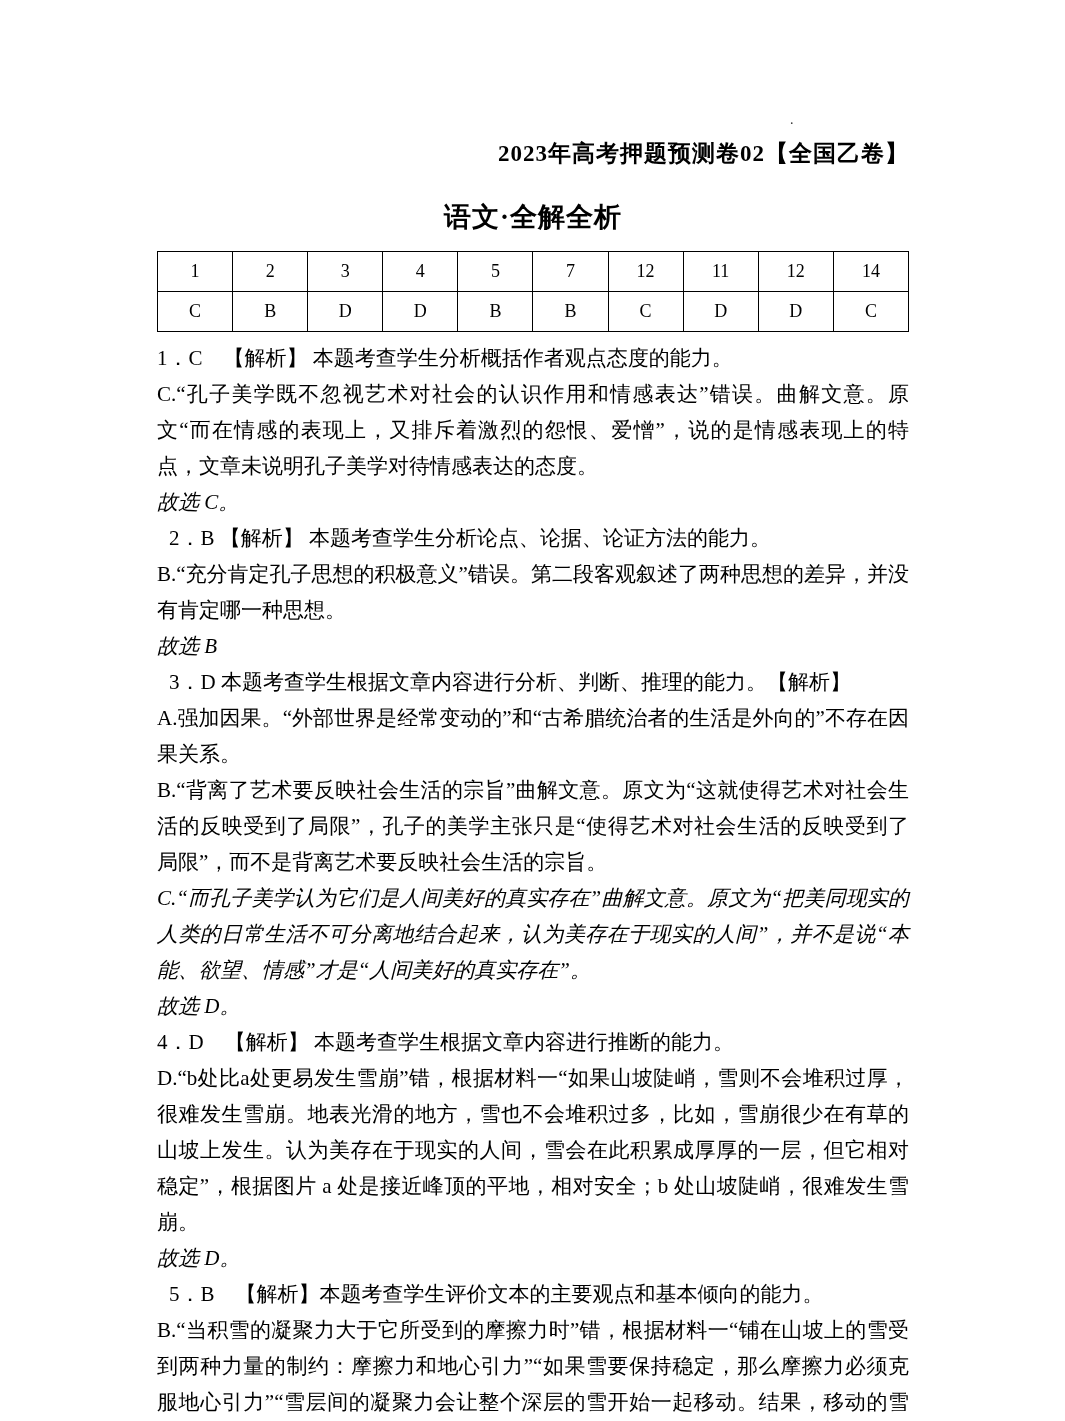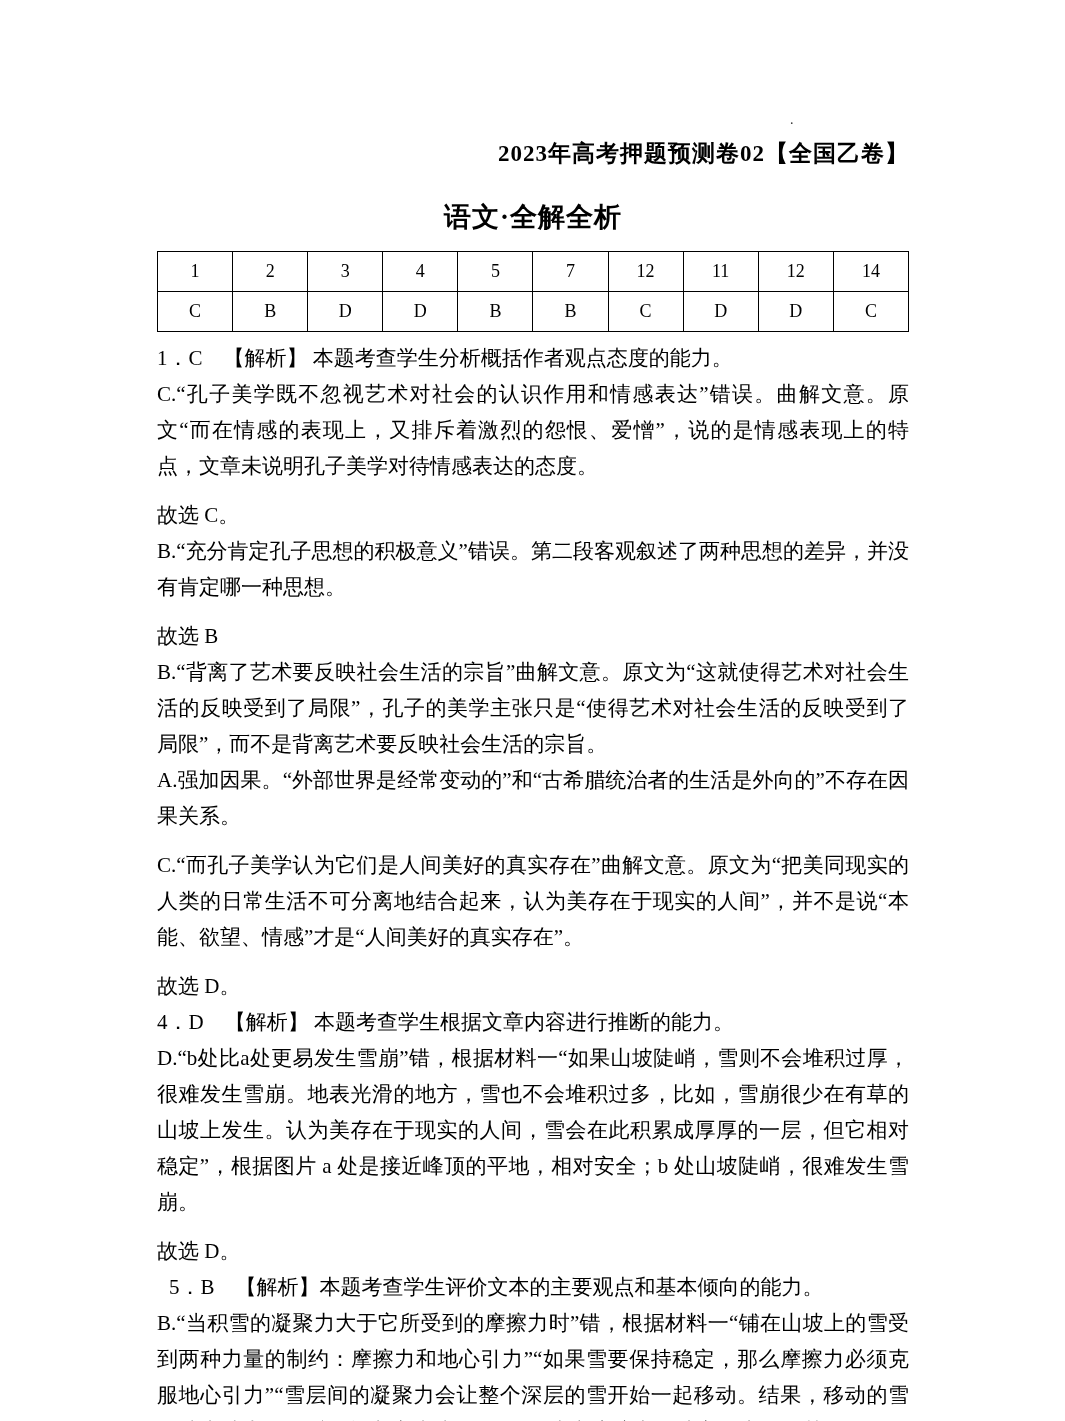--- a/index.html
+++ b/index.html
@@ -62,21 +62,22 @@
   }
   .body-text p {
     margin: 0;
     font-size: 21px;
     line-height: 36px;
     text-align: justify;
     text-justify: inter-ideograph;
     word-break: break-all;
   }
   .body-text p.gap-before {
-    margin-top: 13px;
+    margin-top: 0;
+    font-style: italic;
   }
   .body-text p.indent-sm {
     text-indent: 12px;
   }
 </style>
 </head>
 <body>
 
 <div class="page">
 
@@ -114,24 +115,26 @@
           <td>D</td>
           <td>C</td>
         </tr>
       </tbody>
     </table>
 
     <div class="body-text">
       <p>1．C　【解析】 本题考查学生分析概括作者观点态度的能力。</p>
       <p>C.“孔子美学既不忽视艺术对社会的认识作用和情感表达”错误。曲解文意。原文“而在情感的表现上，又排斥着激烈的怨恨、爱憎”，说的是情感表现上的特点，文章未说明孔子美学对待情感表达的态度。</p>
       <p class="gap-before">故选 C。</p>
+      <p class="indent-sm">2．B 【解析】 本题考查学生分析论点、论据、论证方法的能力。</p>
       <p>B.“充分肯定孔子思想的积极意义”错误。第二段客观叙述了两种思想的差异，并没有肯定哪一种思想。</p>
       <p class="gap-before">故选 B</p>
+      <p class="indent-sm">3．D 本题考查学生根据文章内容进行分析、判断、推理的能力。【解析】</p>
+      <p>A.强加因果。“外部世界是经常变动的”和“古希腊统治者的生活是外向的”不存在因果关系。</p>
       <p>B.“背离了艺术要反映社会生活的宗旨”曲解文意。原文为“这就使得艺术对社会生活的反映受到了局限”，孔子的美学主张只是“使得艺术对社会生活的反映受到了局限”，而不是背离艺术要反映社会生活的宗旨。</p>
-      <p>A.强加因果。“外部世界是经常变动的”和“古希腊统治者的生活是外向的”不存在因果关系。</p>
       <p class="gap-before">C.“而孔子美学认为它们是人间美好的真实存在”曲解文意。原文为“把美同现实的人类的日常生活不可分离地结合起来，认为美存在于现实的人间”，并不是说“本能、欲望、情感”才是“人间美好的真实存在”。</p>
       <p class="gap-before">故选 D。</p>
       <p>4．D　【解析】 本题考查学生根据文章内容进行推断的能力。</p>
       <p>D.“b处比a处更易发生雪崩”错，根据材料一“如果山坡陡峭，雪则不会堆积过厚，很难发生雪崩。地表光滑的地方，雪也不会堆积过多，比如，雪崩很少在有草的山坡上发生。认为美存在于现实的人间，雪会在此积累成厚厚的一层，但它相对稳定”，根据图片 a 处是接近峰顶的平地，相对安全；b 处山坡陡峭，很难发生雪崩。</p>
       <p class="gap-before">故选 D。</p>
       <p class="indent-sm">5．B　【解析】本题考查学生评价文本的主要观点和基本倾向的能力。</p>
       <p>B.“当积雪的凝聚力大于它所受到的摩擦力时”错，根据材料一“铺在山坡上的雪受到两种力量的制约：摩擦力和地心引力”“如果雪要保持稳定，那么摩擦力必须克服地心引力”“雪层间的凝聚力会让整个深层的雪开始一起移动。结果，移动的雪层越来越大，最后只能彻底崩溃”可知，雪崩和摩擦力、地心引力有有关，而积雪的凝聚力与地面摩擦力无直接关系。</p>
     </div>
 
   </div>

